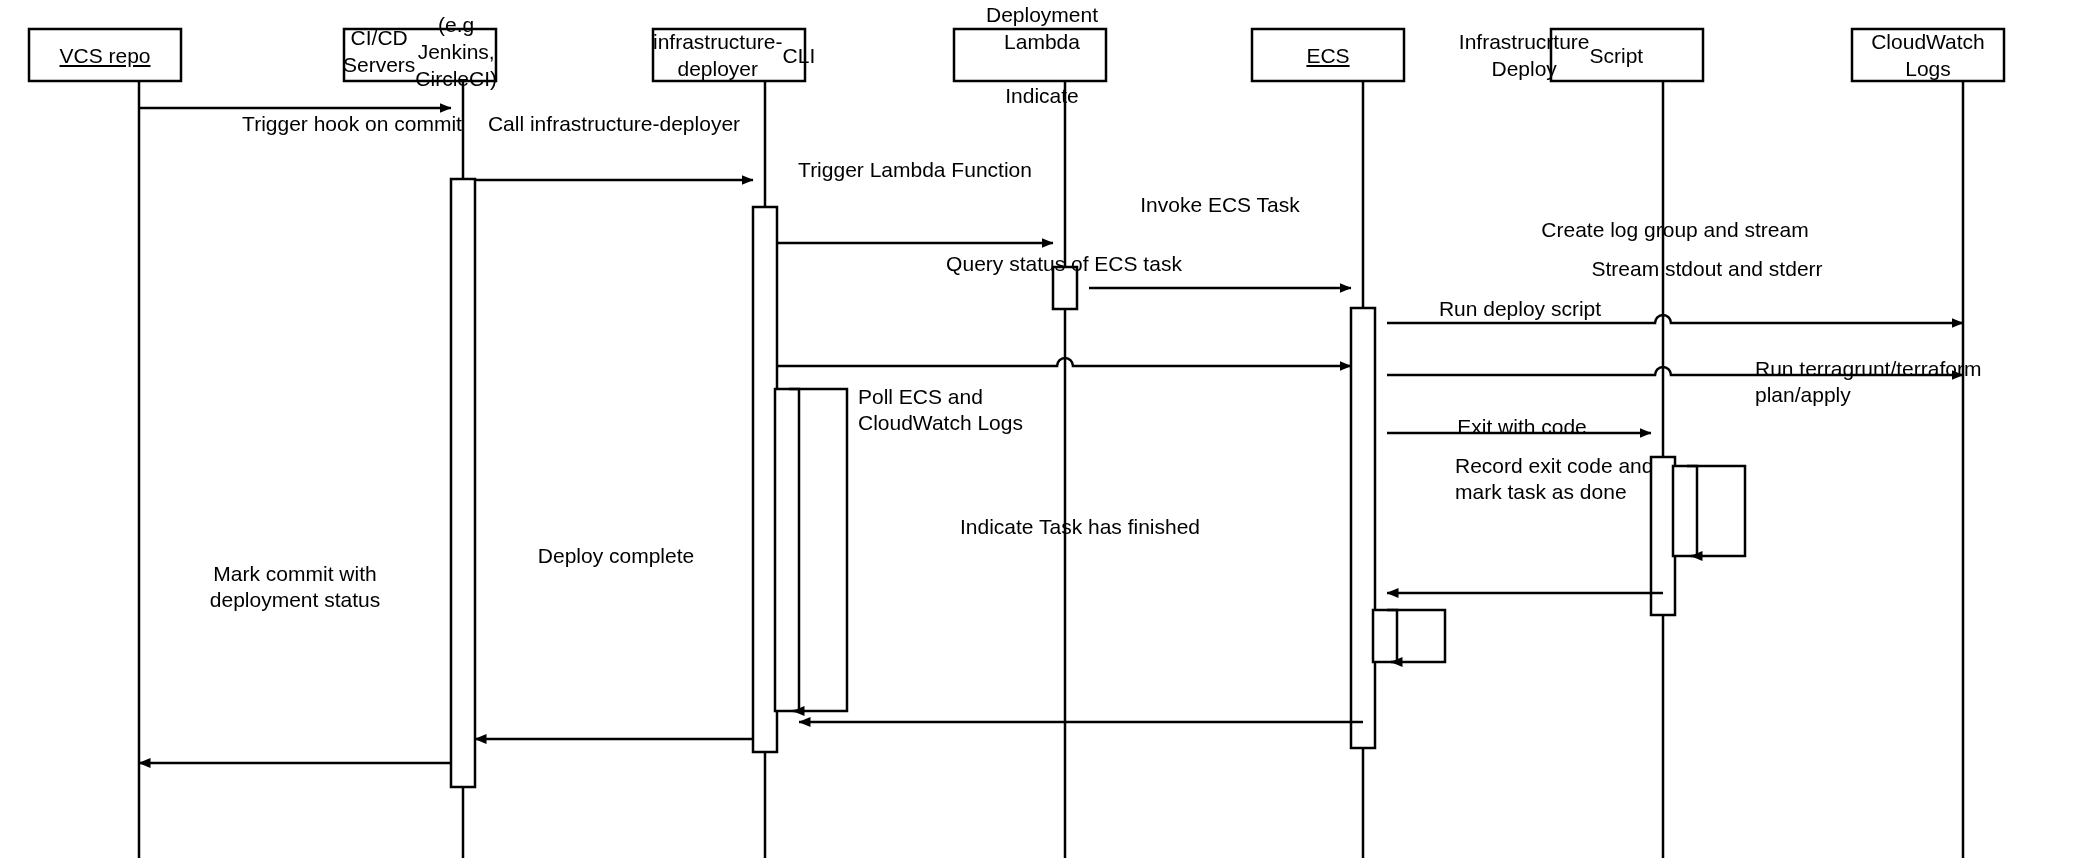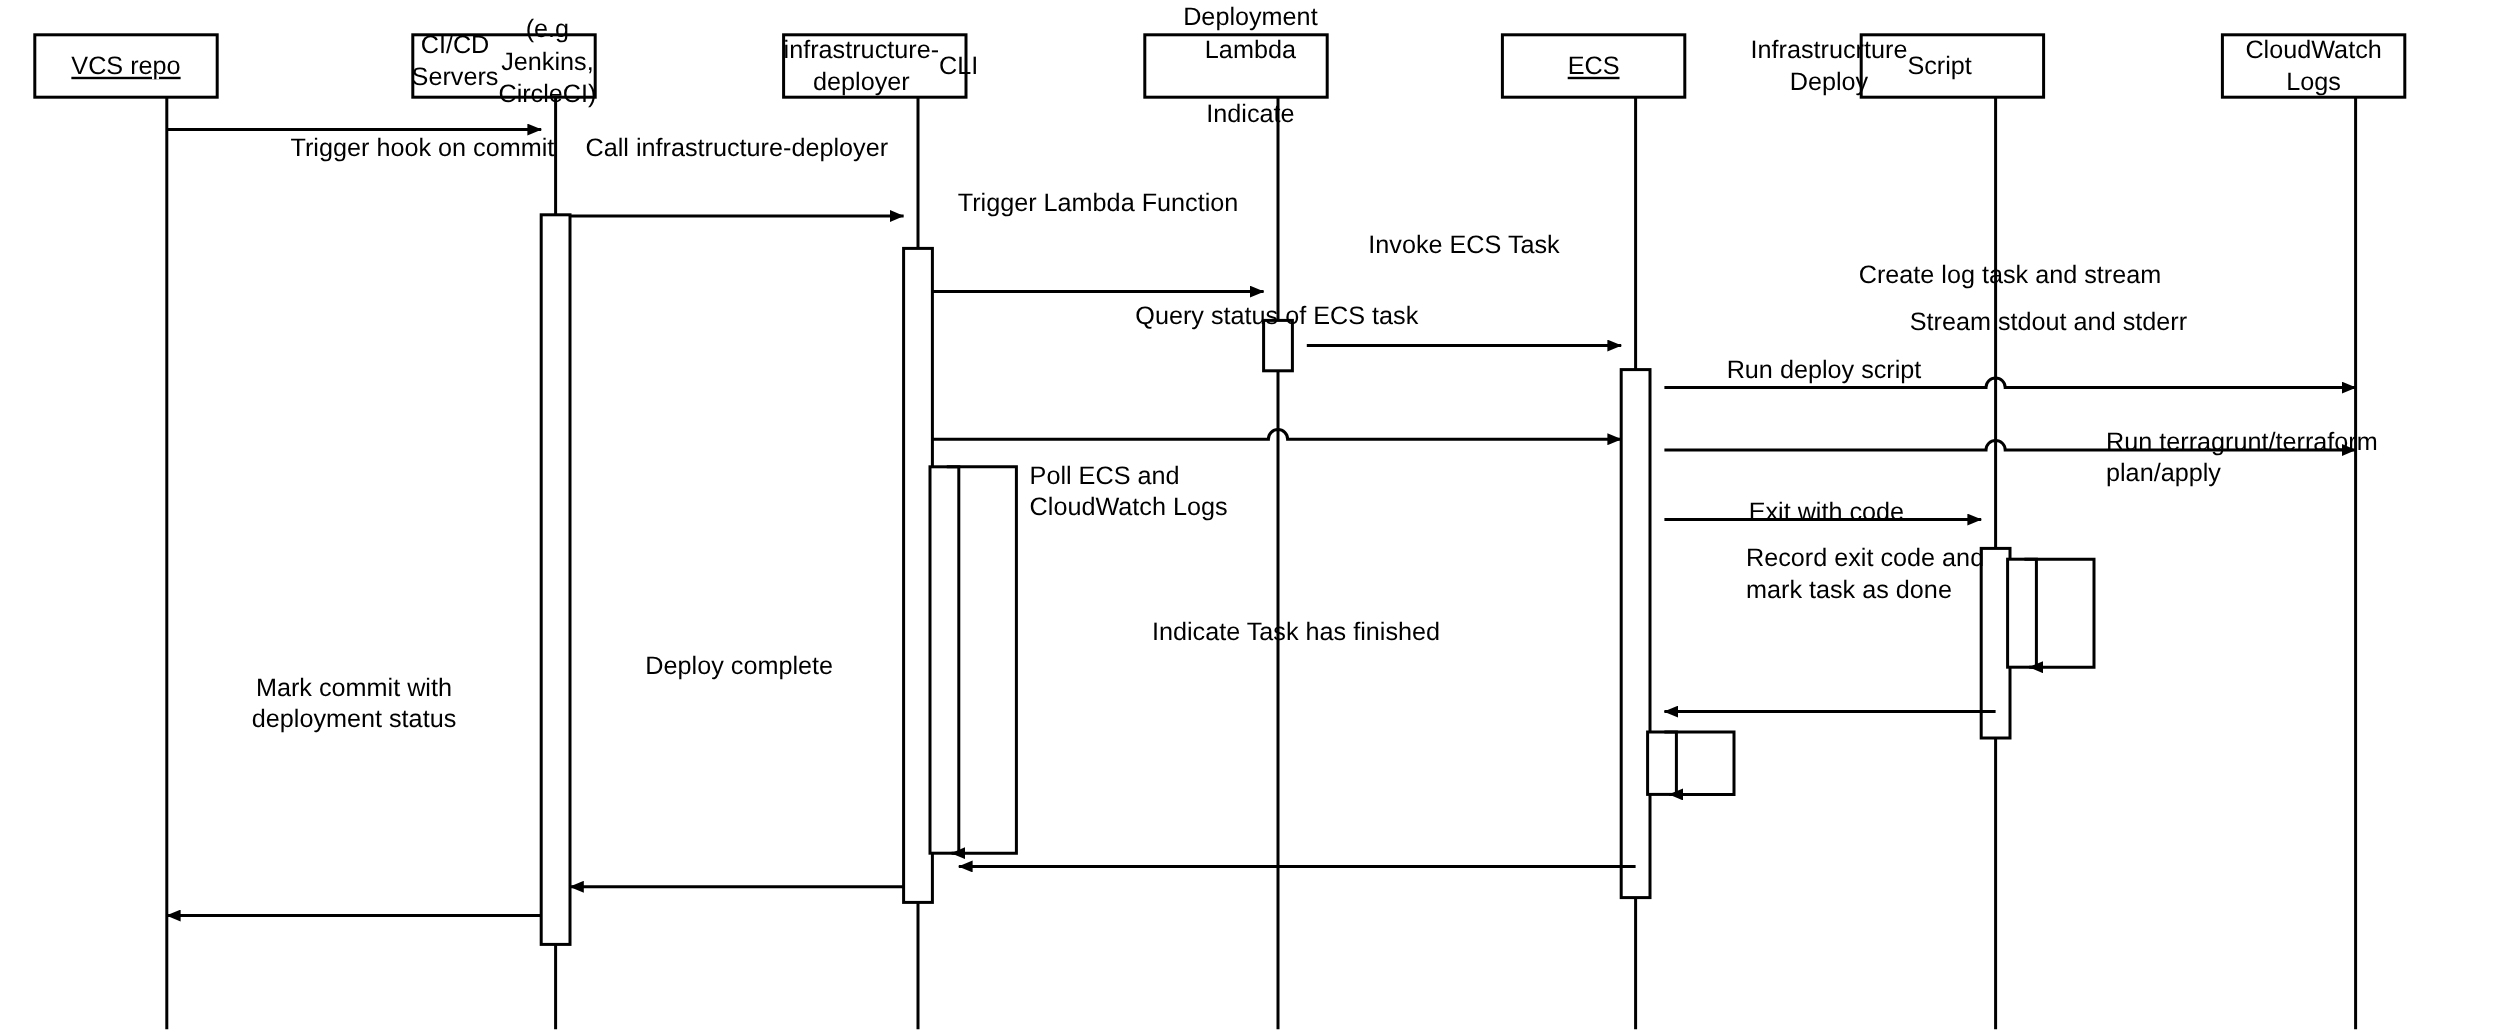--- a/index.html
+++ b/index.html
@@ -101,21 +101,21 @@
       <div class="pbox-label" style="left: 1475px; top: 29px; width: 152px; height: 52px;">
         <span>Infrastrucrture Deploy</span>
         <br>
         <span>Script</span>
       </div>
       <div class="pbox-label" style="left: 1852px; top: 29px; width: 152px; height: 52px;">CloudWatch Logs</div>
       <div class="msg-label center" style="left: 312px; top: 111px; margin-left: 40px;">Trigger hook on commit</div>
       <div class="msg-label center" style="left: 614px; top: 111px;">Call infrastructure-deployer</div>
       <div class="msg-label center" style="left: 915px; top: 157px;">Trigger Lambda Function</div>
       <div class="msg-label center" style="left: 1220px; top: 192px;">Invoke ECS Task</div>
-      <div class="msg-label center" style="left: 1675px; top: 217px;">Create log task and stream</div>
+      <div class="msg-label center" style="left: 1675px; top: 217px;">Create log group and stream</div>
       <div class="msg-label center" style="left: 1064px; top: 251px;">Query status of ECS task</div>
       <div class="msg-label center" style="left: 1675px; top: 256px; margin-left: 32px;">Stream stdout and stderr</div>
       <div class="msg-label center" style="left: 1520px; top: 296px;">Run deploy script</div>
       <div class="msg-label left" style="left: 1755px; top: 356px;">Run terragrunt/terraform<br>plan/apply</div>
       <div class="msg-label left" style="left: 858px; top: 384px;">Poll ECS and<br>CloudWatch Logs</div>
       <div class="msg-label center" style="left: 1522px; top: 414px;">Exit with code</div>
       <div class="msg-label left" style="left: 1455px; top: 453px;">Record exit code and<br>mark task as done</div>
       <div class="msg-label center" style="left: 1080px; top: 514px;">Indicate Task has finished</div>
       <div class="msg-label center" style="left: 616px; top: 543px;">Deploy complete</div>
       <div class="msg-label center" style="left: 295px; top: 561px;">Mark commit with<br>deployment status</div>

